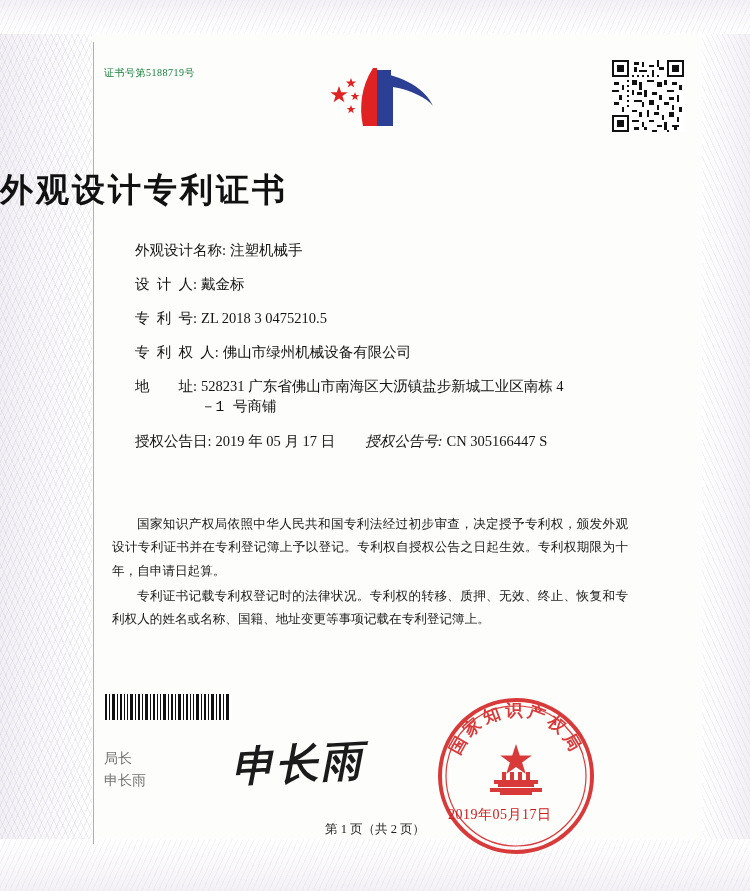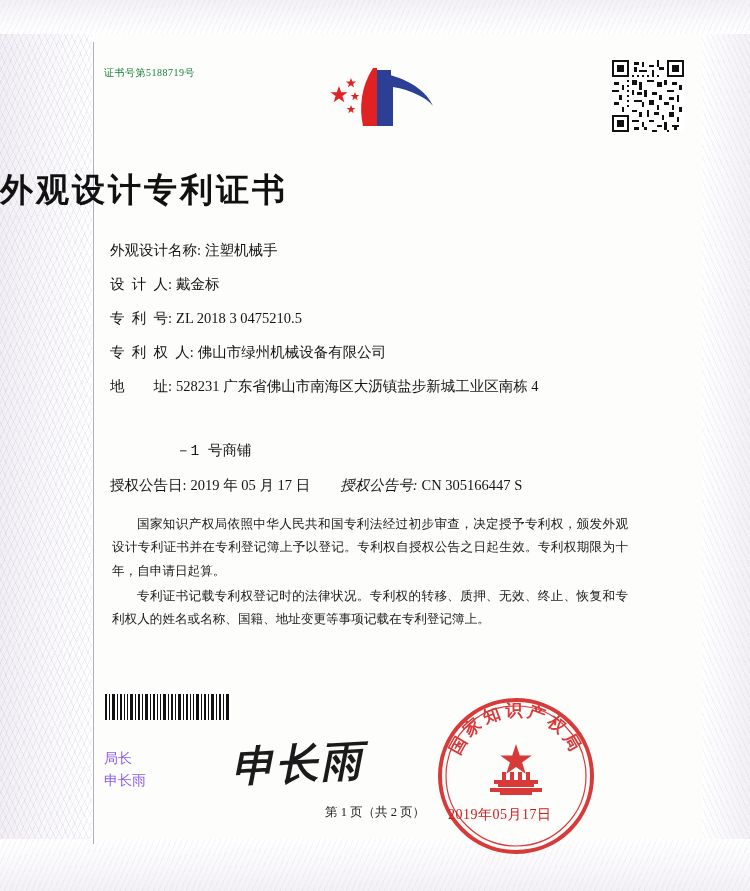--- a/index.html
+++ b/index.html
@@ -115,32 +115,33 @@
   }
   .field-row {
     display: flex;
     align-items: flex-start;
     margin-bottom: 19.5px;
   }
   .field-label {
     flex: 0 0 auto;
     white-space: pre;
     color: #141414;
+    margin-left: 25px;
   }
   .field-value {
     margin-left: 4px;
     color: #141414;
   }
   .field-value2 {
     margin-left: 30px;
     color: #141414;
     font-style: italic;
   }
   .addr-wrap { display:flex; }
-  .addr-lines { display:flex; flex-direction:column;gap:44px; }
+  .addr-lines { display:flex; flex-direction:column; }
   .addr-line2 { margin-top: 6px; font-family: Liberation Mono, monospace; }
 
   .paras {
     position: absolute;
     left: 112px;
     top: 513px;
     width: 516px;
     font-size: 12.6px;
     line-height: 1.85;
     text-align: justify;
@@ -159,21 +160,21 @@
     width: 128px;
     height: 26px;
   }
 
   .signature-block {
     position: absolute;
     left: 104px;
     top: 748px;
     font-size: 14px;
     line-height: 1.55;
-    color: #8b5cf6;
+    color: #737373;
   }
   .sig-script {
     position: absolute;
     left: 232px;
     top: 736px;
     font-family: "DejaVu Serif", serif;
     font-size: 42px;
     font-style: italic;
     font-weight: bold;
     color: #1b1b1b;
@@ -197,21 +198,21 @@
     color: #d01a1a;
     font-size: 14px;
     letter-spacing: 0.5px;
   }
 
   .page-num {
     position: absolute;
     left: 0;
     width: 750px;
     text-align: center;
-    top: 804px;
+    top: 821px;
     font-size: 12.5px;
     color: #222;
   }
 </style>
 </head>
 <body>
 
 <div class="page">
 
   <div class="border-left"></div>

